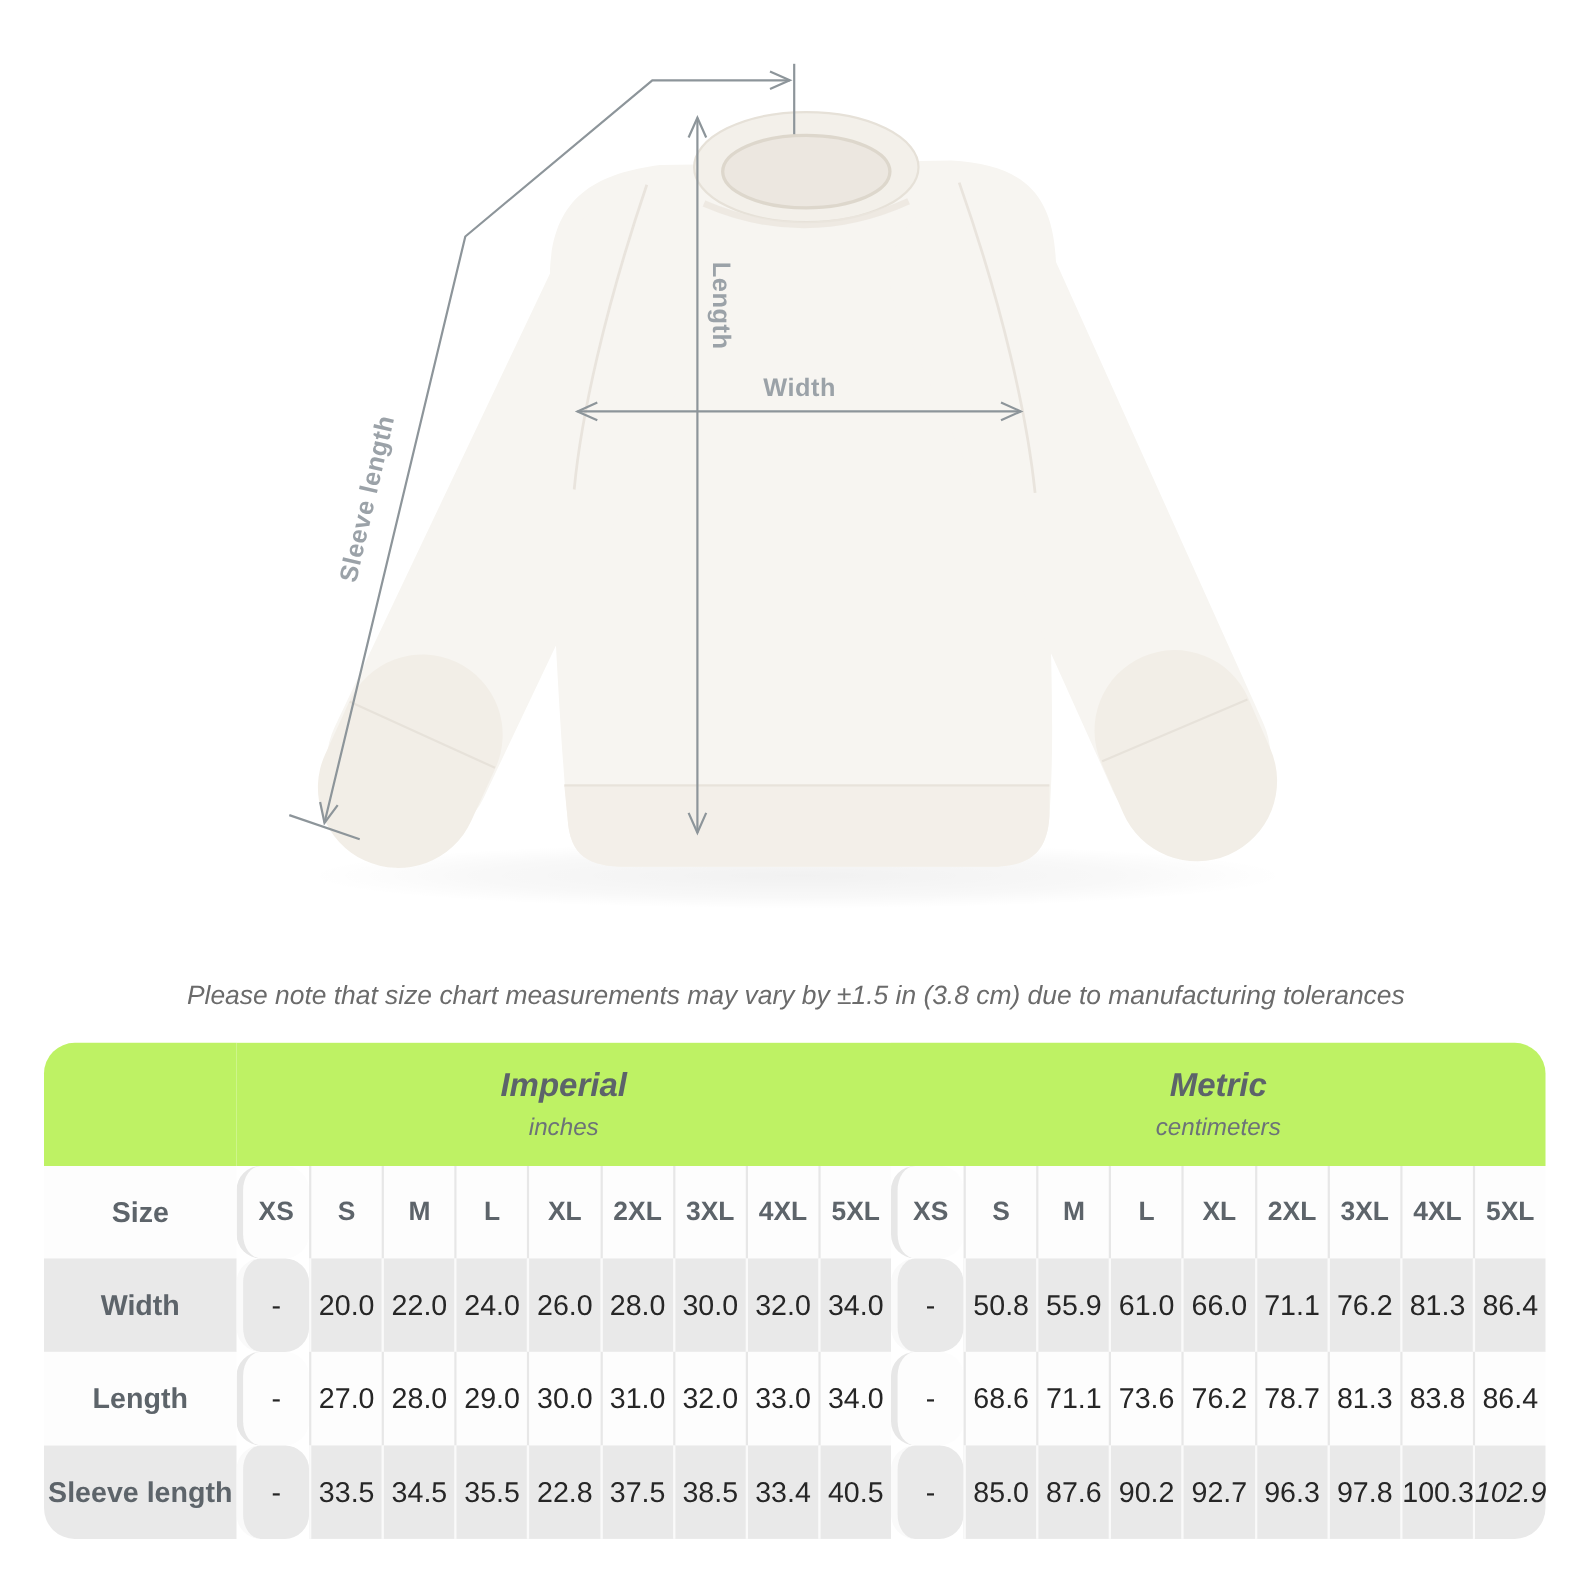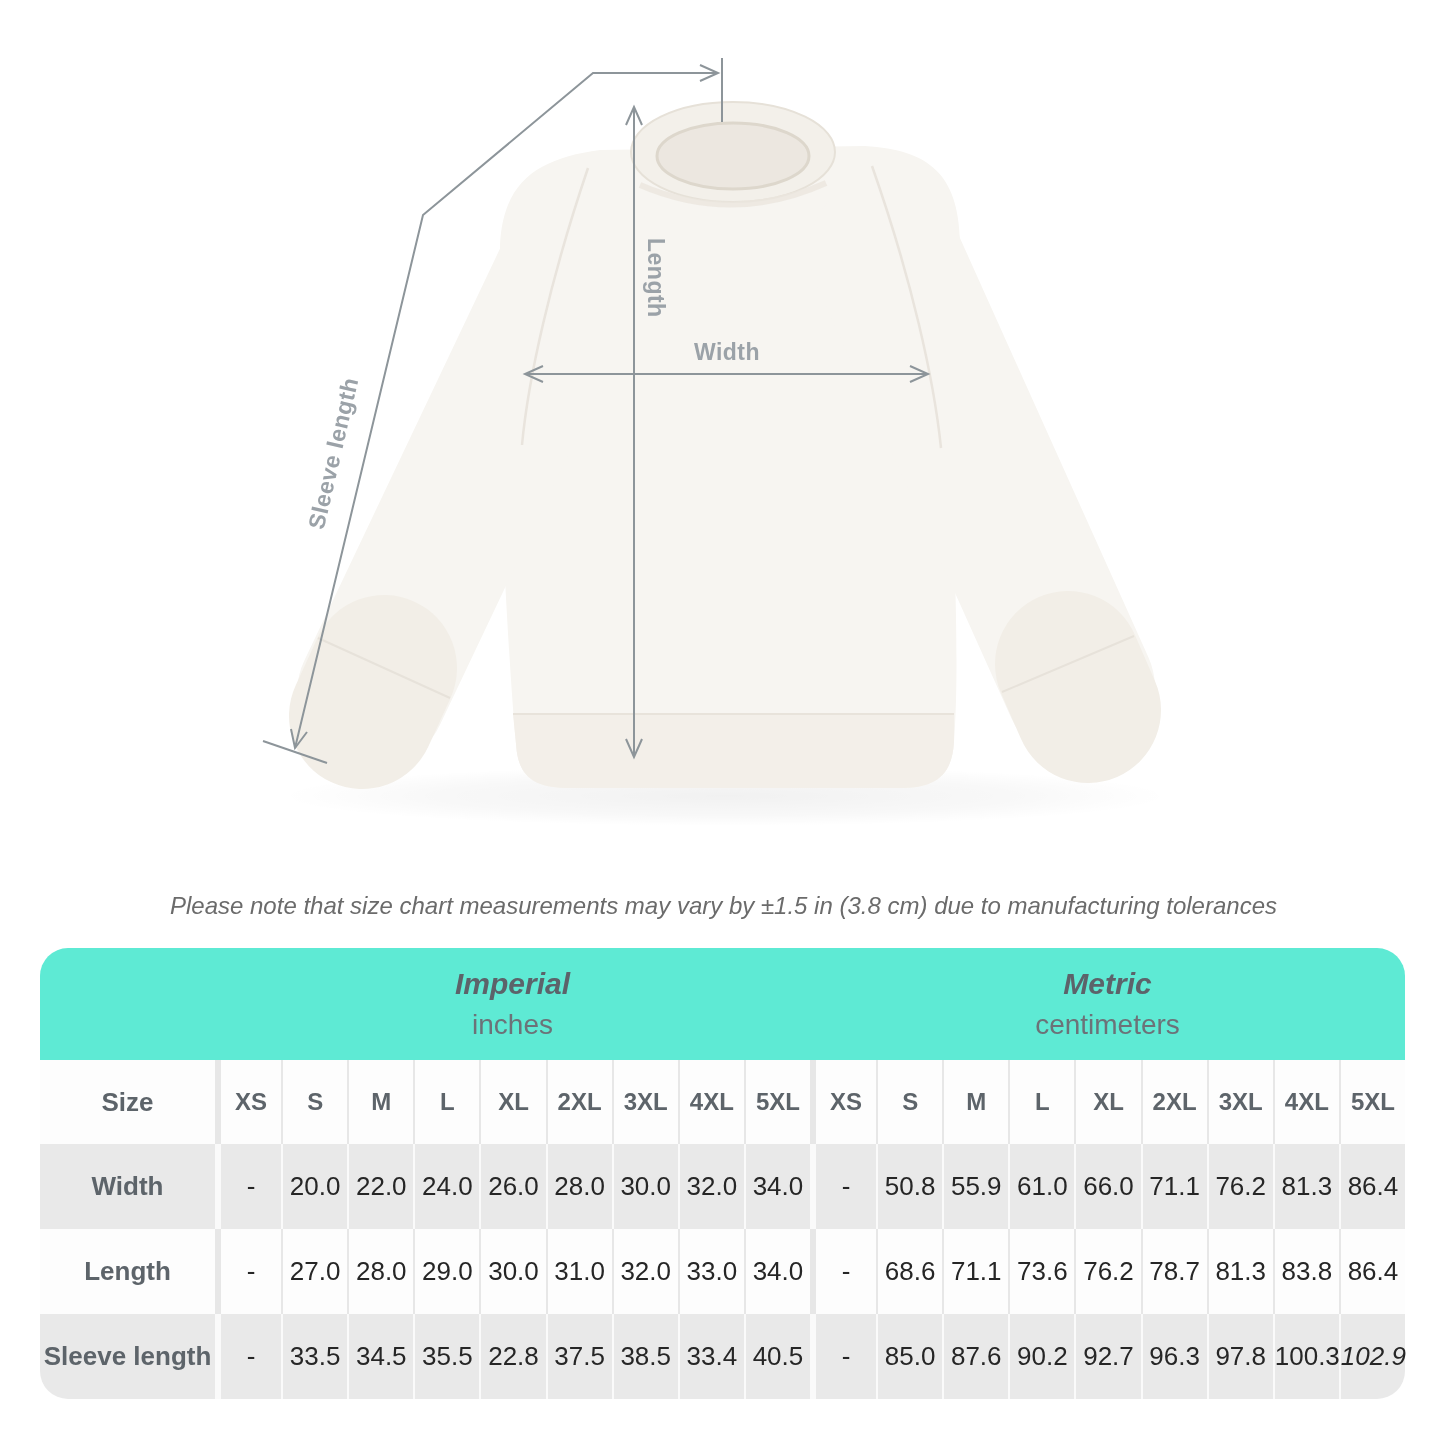--- a/index.html
+++ b/index.html
@@ -8,29 +8,29 @@
   .garment-wrap{position:absolute;left:0;top:0;width:1445px;height:840px;}
   .mlabel{font-family:"Liberation Sans", sans-serif;font-size:23px;font-weight:bold;
           fill:#9ba2a8;letter-spacing:0.5px;}
   .page-title{position:absolute;top:838px;left:0;width:1445px;text-align:center;
               font-size:40px;font-weight:bold;color:#3b3b3b;}
   .page-note{position:absolute;top:892px;left:1px;width:1445px;text-align:center;
              font-style:italic;font-size:24px;color:#6b6b6b;}
   .size-table{position:absolute;left:40px;top:948px;width:1365px;
               border-collapse:separate;border-spacing:0;table-layout:fixed;}
   .size-table td{text-align:center;vertical-align:middle;padding:0;}
-  tr.band td{background:#5eead4;height:112px;border:none;}
+  tr.band td{background:#bef264;height:112px;border:none;}
   tr.band td:first-child{border-top-left-radius:28px;}
   tr.band td:last-child{border-top-right-radius:28px;}
   .band-name{font-size:30px;font-weight:bold;font-style:italic;color:#5c636a;}
-  .band-unit{font-size:28px;color:#6c7278;margin-top:8px;}
+  .band-unit{font-size:22px;font-style:italic;color:#6c7278;margin-top:8px;}
   tr.white td{background:#fdfdfd;border-left:2px solid #e7e7e7;}
   tr.gray td{background:#e9e9e9;border-left:2px solid #fafafa;}
   tr.white td:first-child, tr.gray td:first-child{border-left:none;margin-top:41px;}
-  td.sep{border-left-width:6px !important;}
+  td.sep{border-left-width:6px !important;border-radius:22px;}
   tr.size-row td{height:84px;}
   tr.data-row td{height:85px;}
   td.size-h{font-size:24px;font-weight:bold;color:#5d646a;}
   td.rowlabel{font-size:26px;font-weight:bold;color:#5d646a;}
   td.val{font-size:26px;color:#262626;}
   tr.data-row:last-child td:first-child{border-bottom-left-radius:28px;}
   tr.data-row:last-child td:last-child{border-bottom-right-radius:28px;font-style:italic;}
 </style>
 </head>
 <body>

